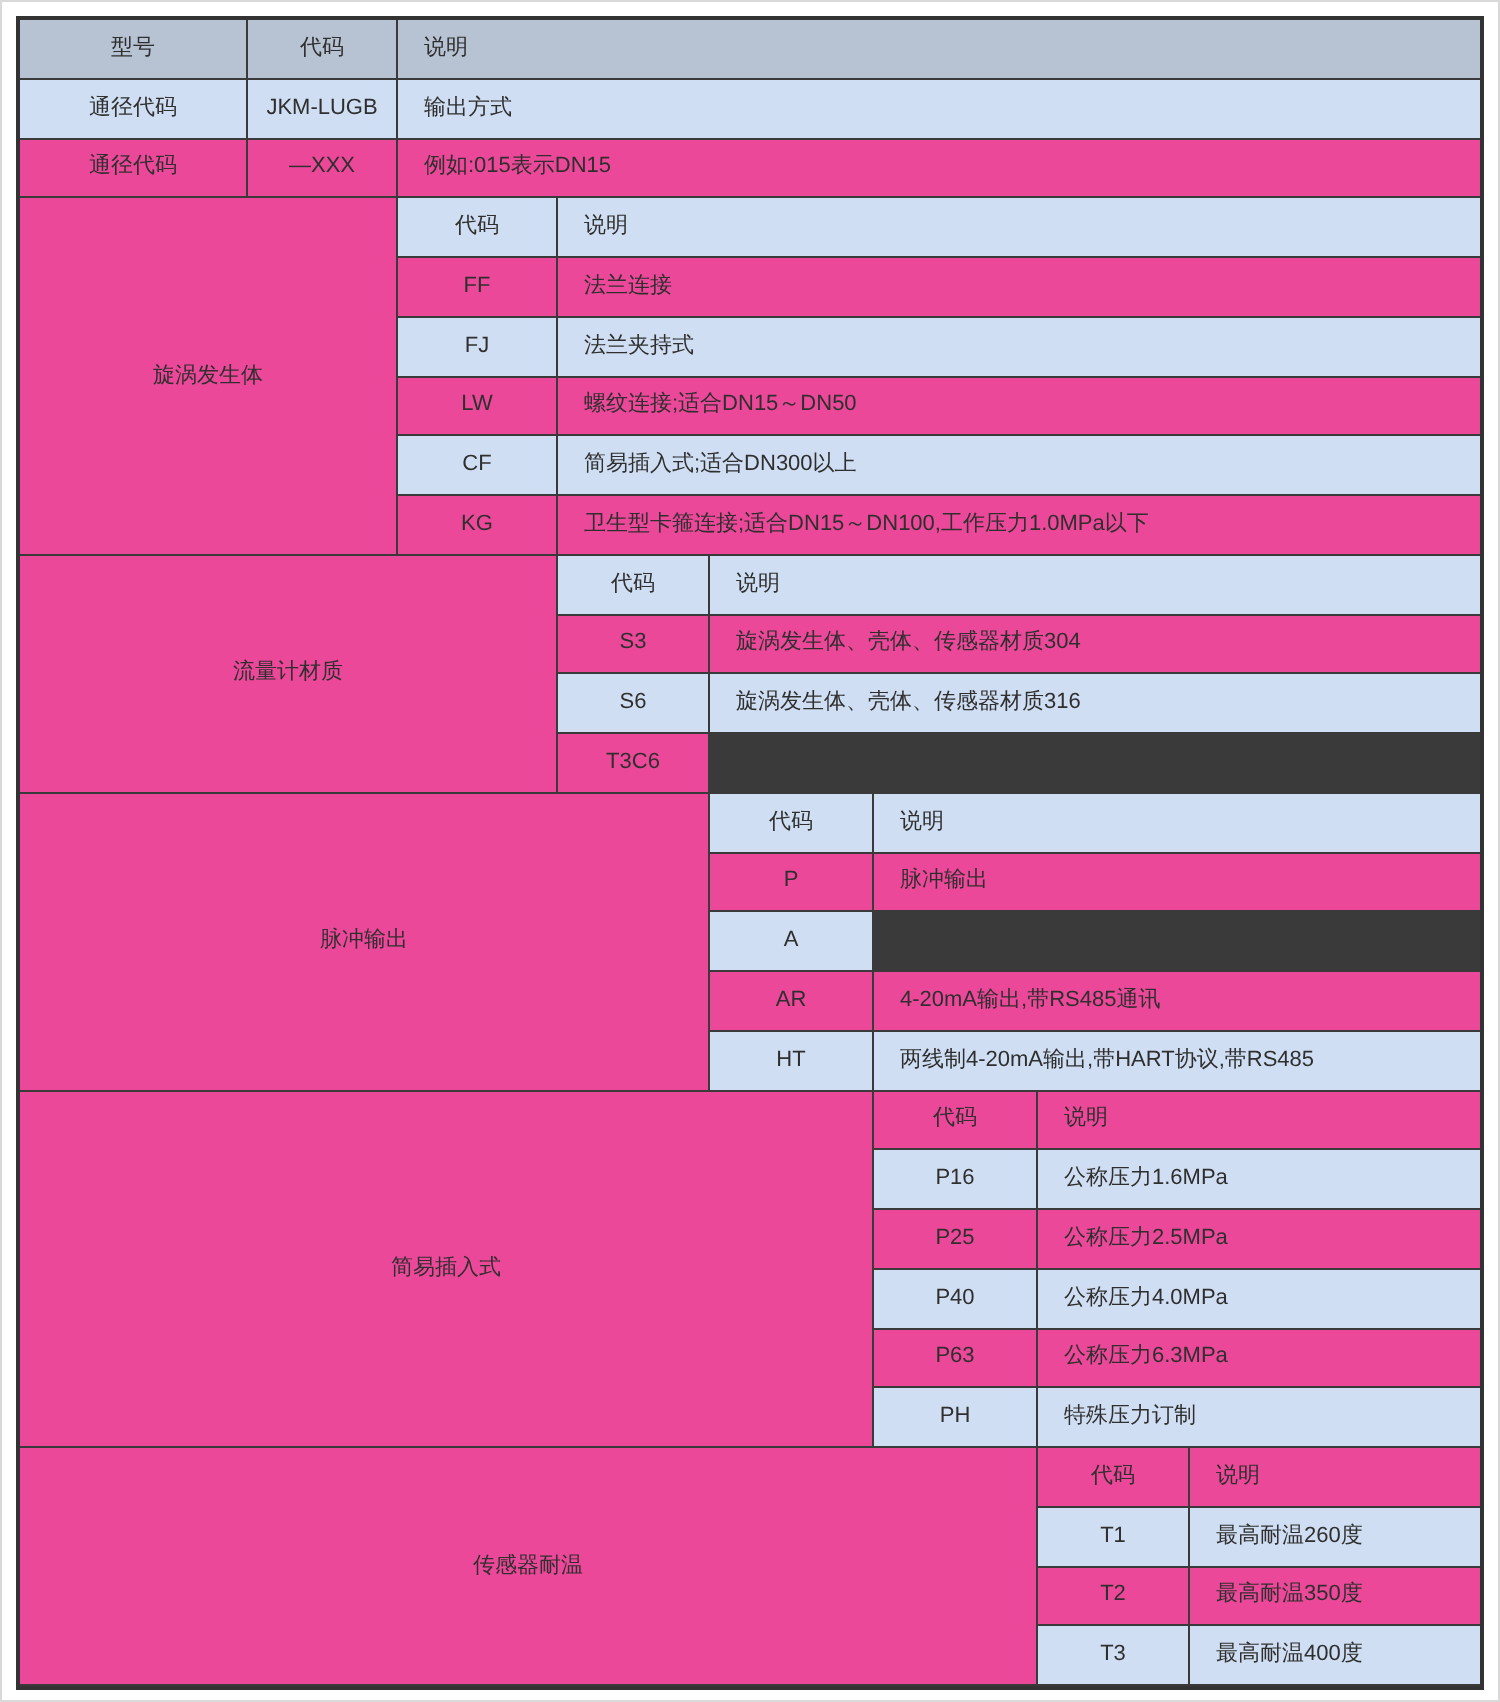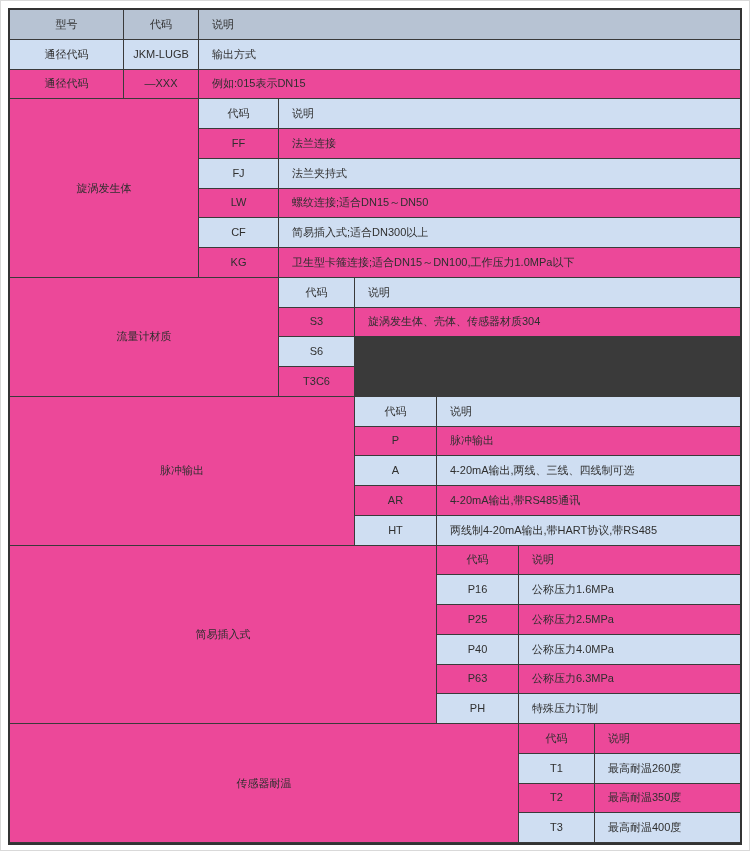--- a/index.html
+++ b/index.html
@@ -70,29 +70,29 @@
   <div class="cell left bg-blue" style="grid-area:8/4/9/9">简易插入式;适合DN300以上</div>
   <div class="cell center bg-white" style="grid-area:9/3/10/4">KG</div>
   <div class="cell left bg-white" style="grid-area:9/4/10/9">卫生型卡箍连接;适合DN15～DN100,工作压力1.0MPa以下</div>
 
   <div class="cell center bg-white" style="grid-area:10/1/14/4">流量计材质</div>
   <div class="cell center bg-blue" style="grid-area:10/4/11/5">代码</div>
   <div class="cell left bg-blue" style="grid-area:10/5/11/9">说明</div>
   <div class="cell center bg-white" style="grid-area:11/4/12/5">S3</div>
   <div class="cell left bg-white" style="grid-area:11/5/12/9">旋涡发生体、壳体、传感器材质304</div>
   <div class="cell center bg-blue" style="grid-area:12/4/13/5">S6</div>
+  <div class="cell left bg-blue" style="grid-area:12/5/13/9">旋涡发生体、壳体、传感器材质316</div>
   <div class="cell center bg-white" style="grid-area:13/4/14/5">T3C6</div>
 
   <div class="cell center bg-white" style="grid-area:14/1/19/5">脉冲输出</div>
   <div class="cell center bg-blue" style="grid-area:14/5/15/6">代码</div>
   <div class="cell left bg-blue" style="grid-area:14/6/15/9">说明</div>
   <div class="cell center bg-white" style="grid-area:15/5/16/6">P</div>
   <div class="cell left bg-white" style="grid-area:15/6/16/9">脉冲输出</div>
   <div class="cell center bg-blue" style="grid-area:16/5/17/6">A</div>
-  <div class="cell left bg-blue" style="grid-area:16/6/17/9">4-20mA输出,两线、三线、四线制可选</div>
   <div class="cell center bg-white" style="grid-area:17/5/18/6">AR</div>
   <div class="cell left bg-white" style="grid-area:17/6/18/9">4-20mA输出,带RS485通讯</div>
   <div class="cell center bg-blue" style="grid-area:18/5/19/6">HT</div>
   <div class="cell left bg-blue" style="grid-area:18/6/19/9">两线制4-20mA输出,带HART协议,带RS485</div>
 
   <div class="cell center bg-white" style="grid-area:19/1/25/6">简易插入式</div>
   <div class="cell center bg-white" style="grid-area:19/6/20/7">代码</div>
   <div class="cell left bg-white" style="grid-area:19/7/20/9">说明</div>
   <div class="cell center bg-blue" style="grid-area:20/6/21/7">P16</div>
   <div class="cell left bg-blue" style="grid-area:20/7/21/9">公称压力1.6MPa</div>

